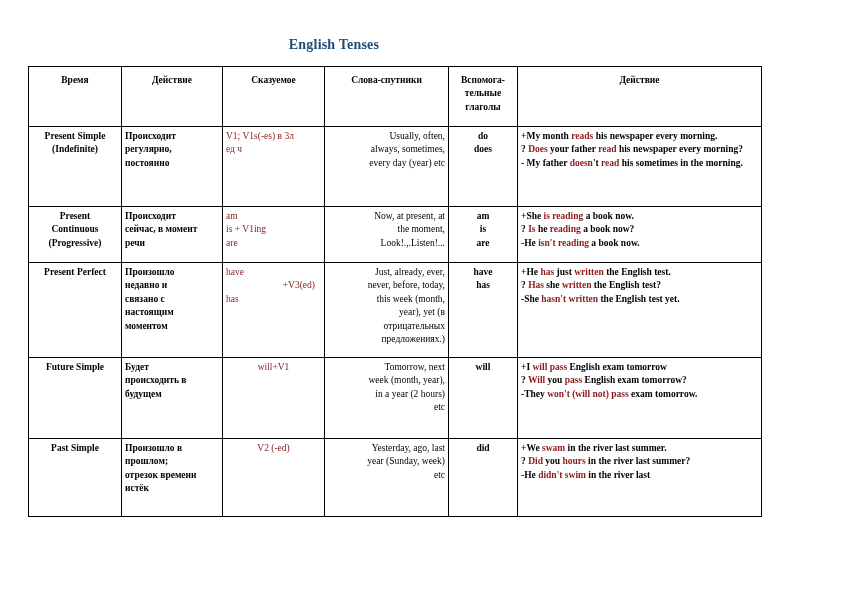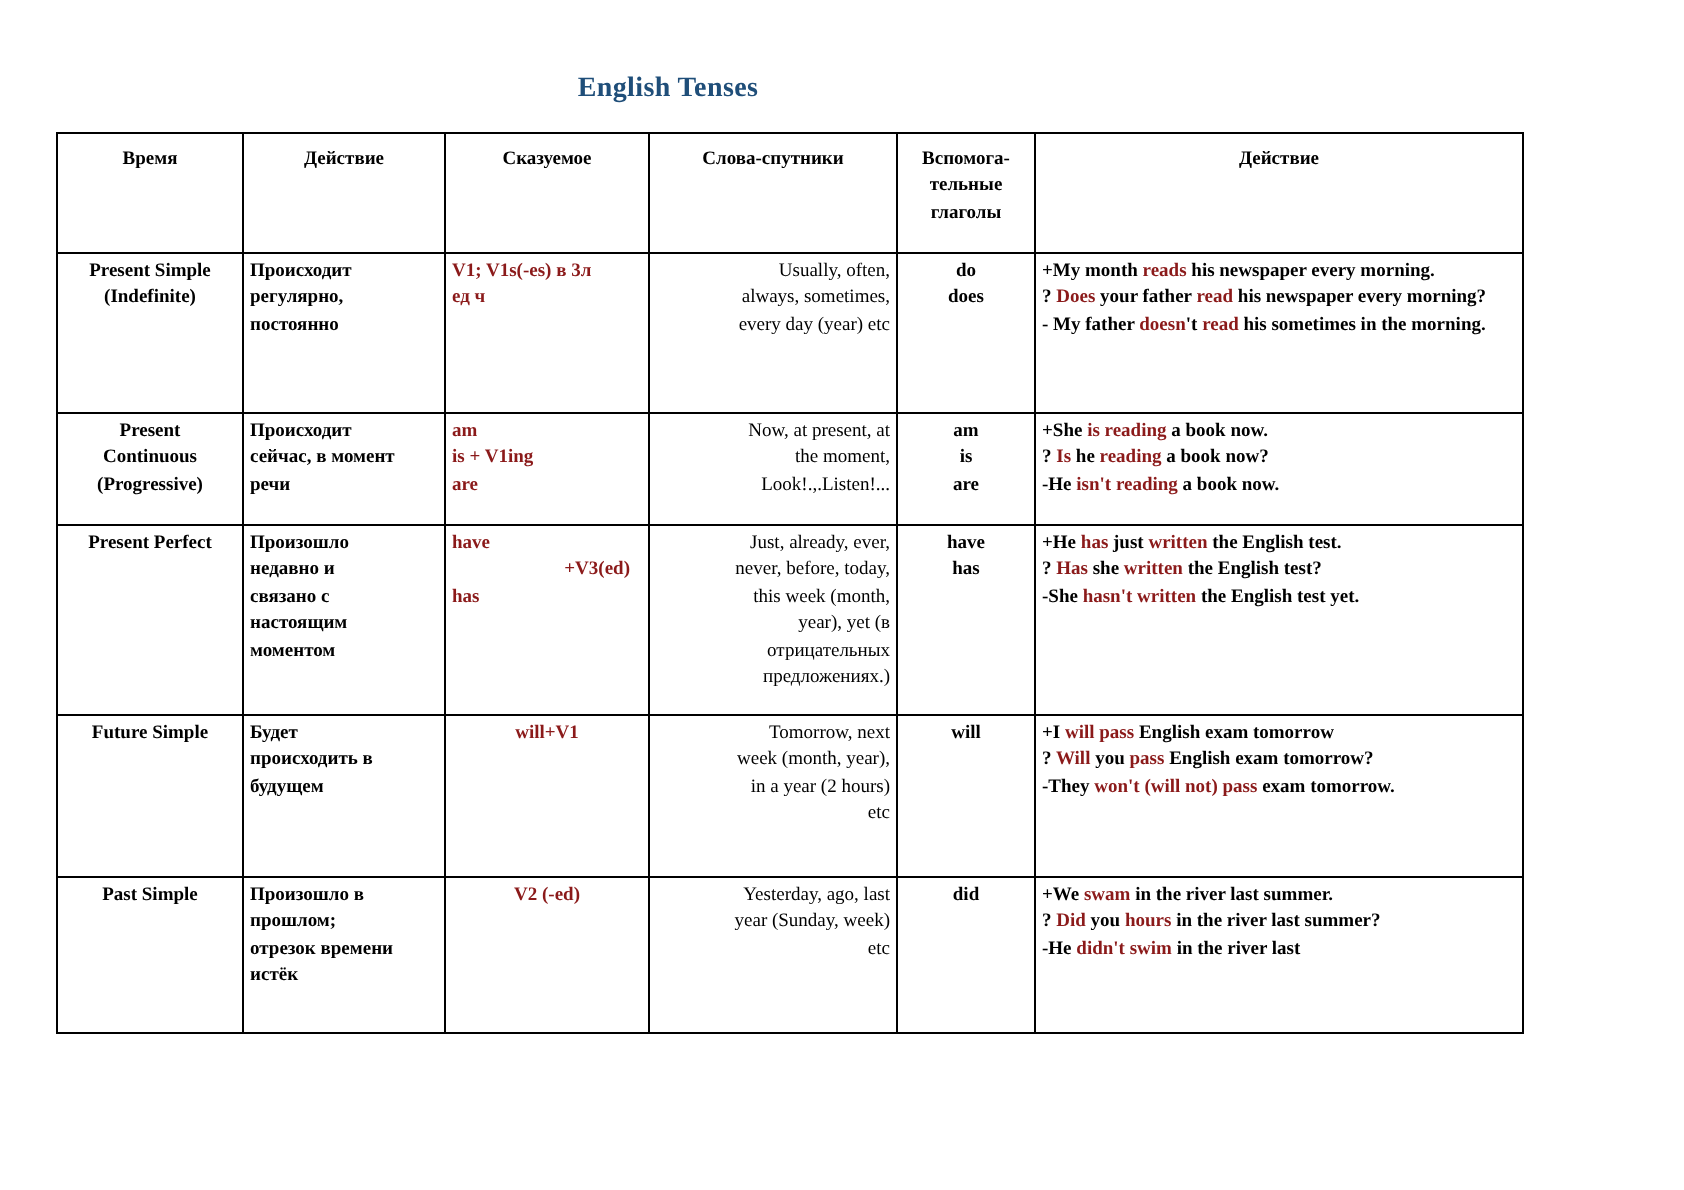--- a/index.html
+++ b/index.html
@@ -66,21 +66,21 @@
     padding-top: 6px;
     margin-top: 32px;
   }
   td.action {
     text-align: left;
     font-weight: bold;
     padding-top: 6px;
   }
   td.predicate {
     text-align: left;
-    font-weight: bold;
+    font-weight: normal;
     color: #8b1a1a;
     padding-top: 6px;
     margin-left: 13px;
   }
   td.predicate.center {
     text-align: center;
   }
   td.signals {
     text-align: right;
     font-weight: normal;

